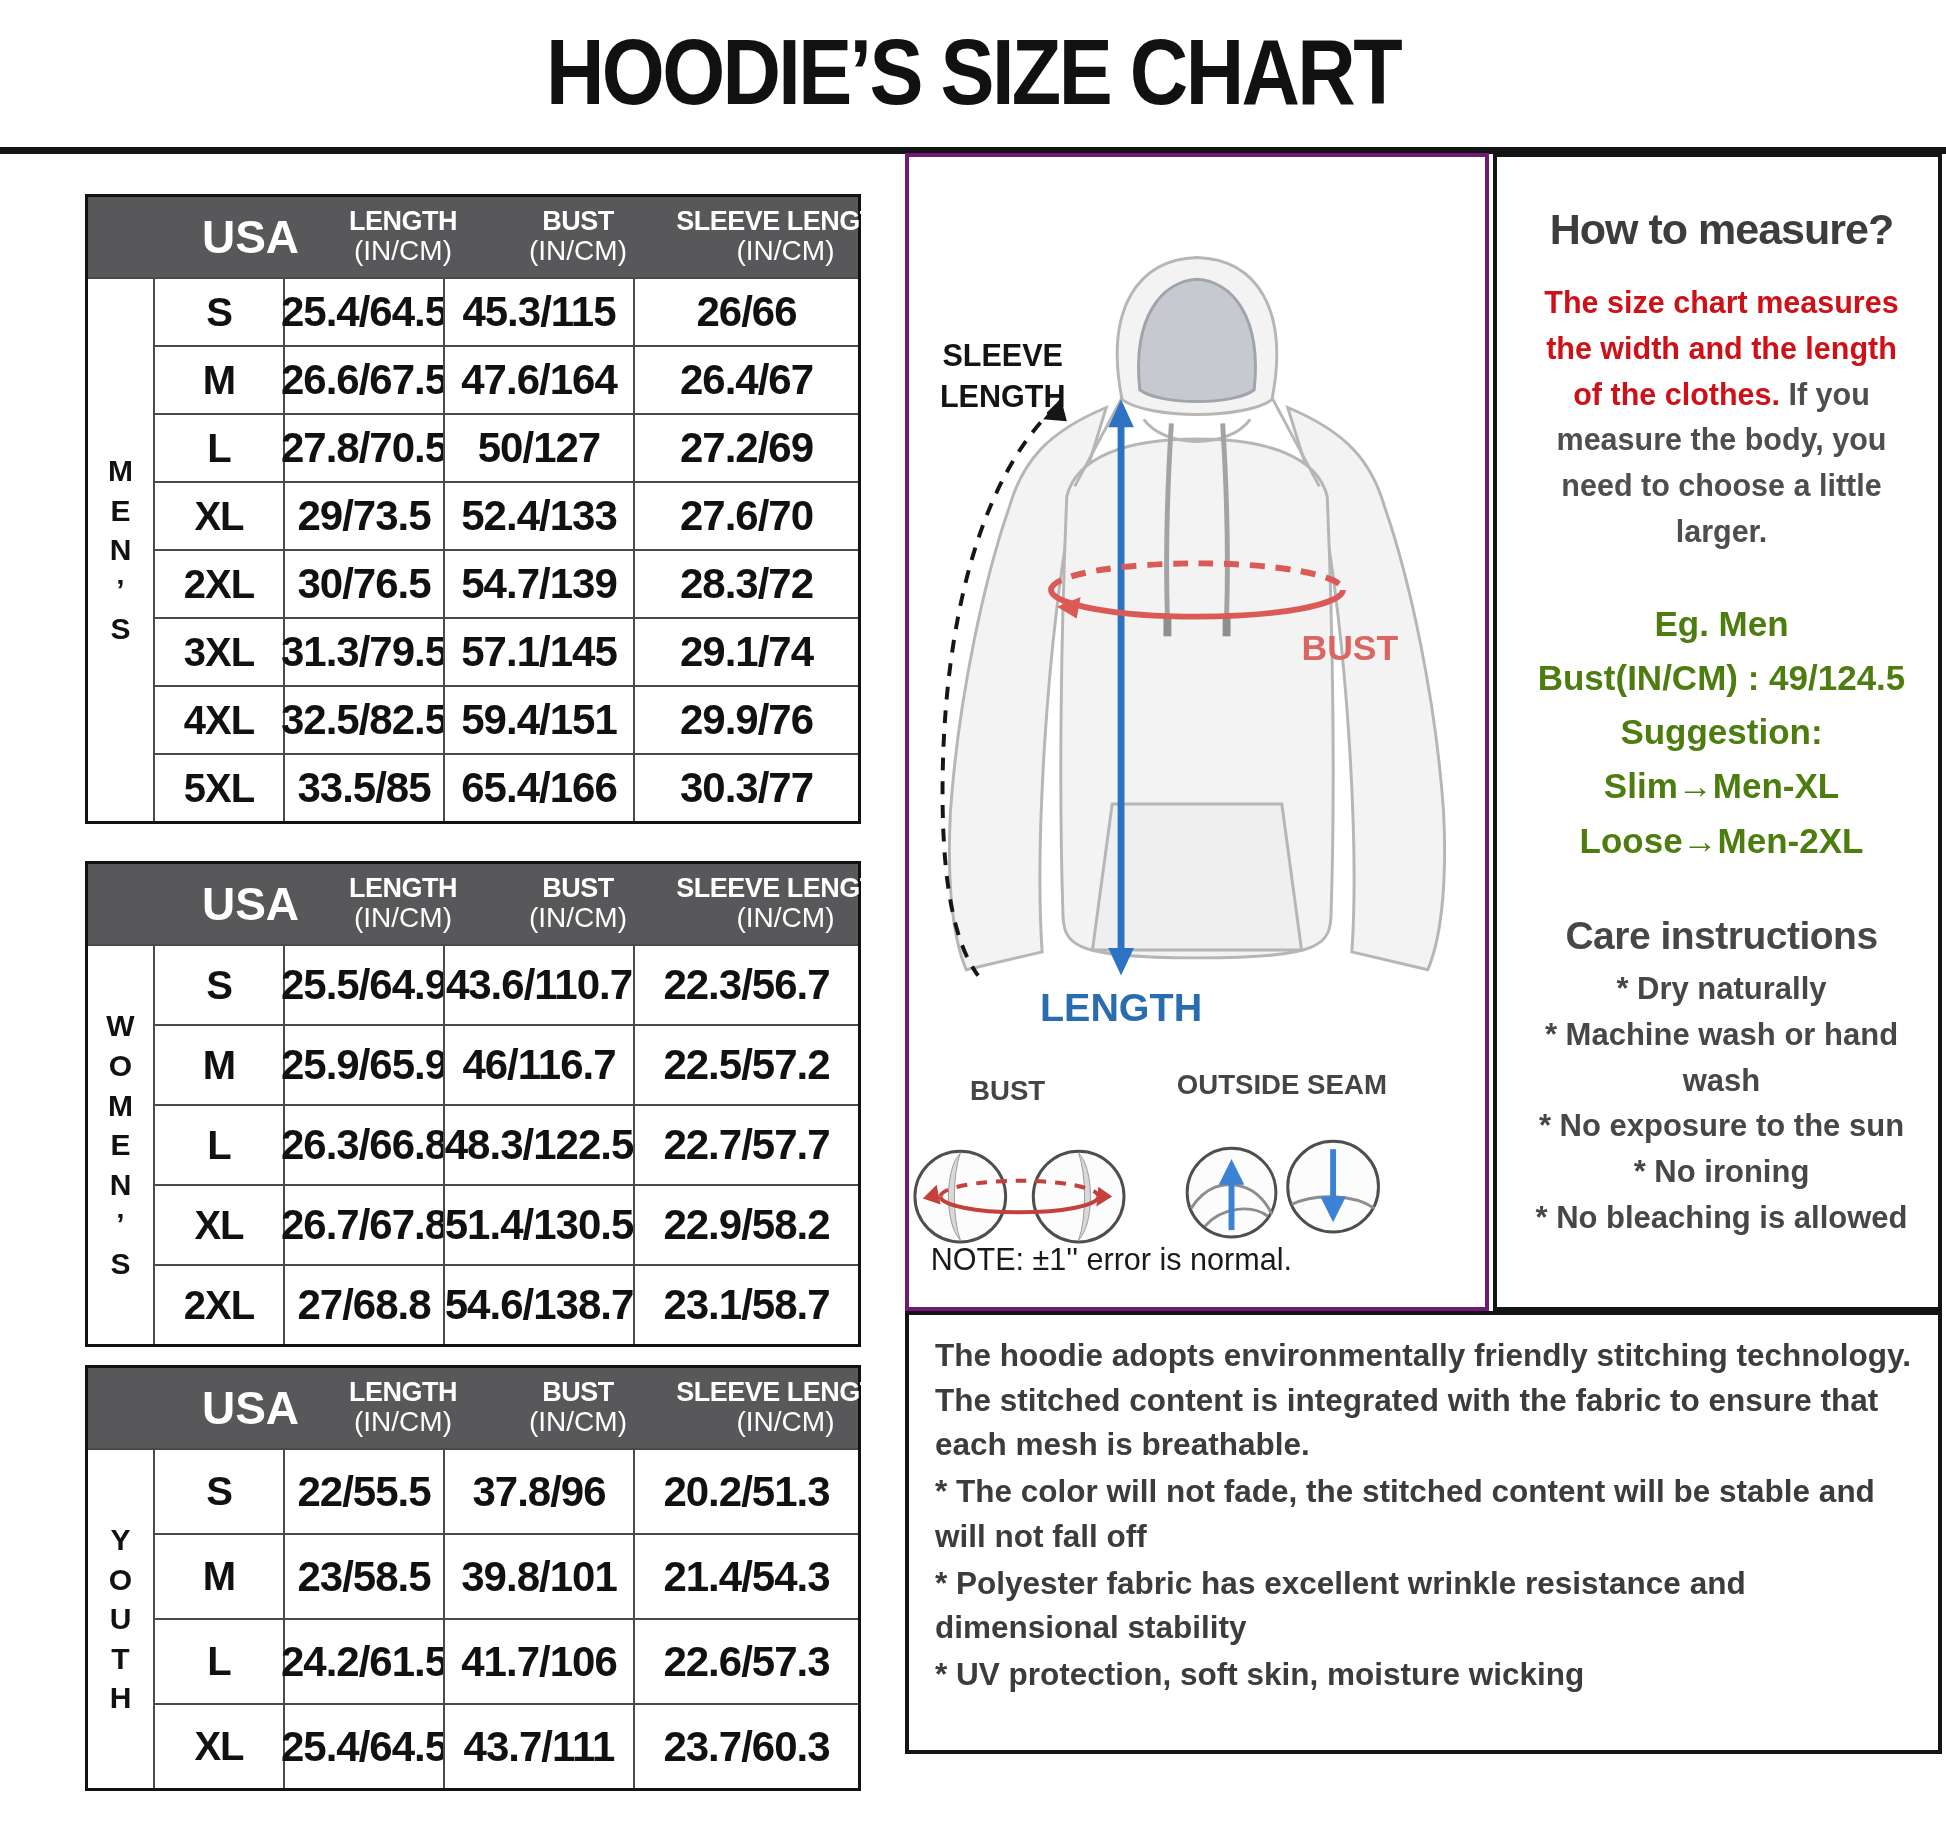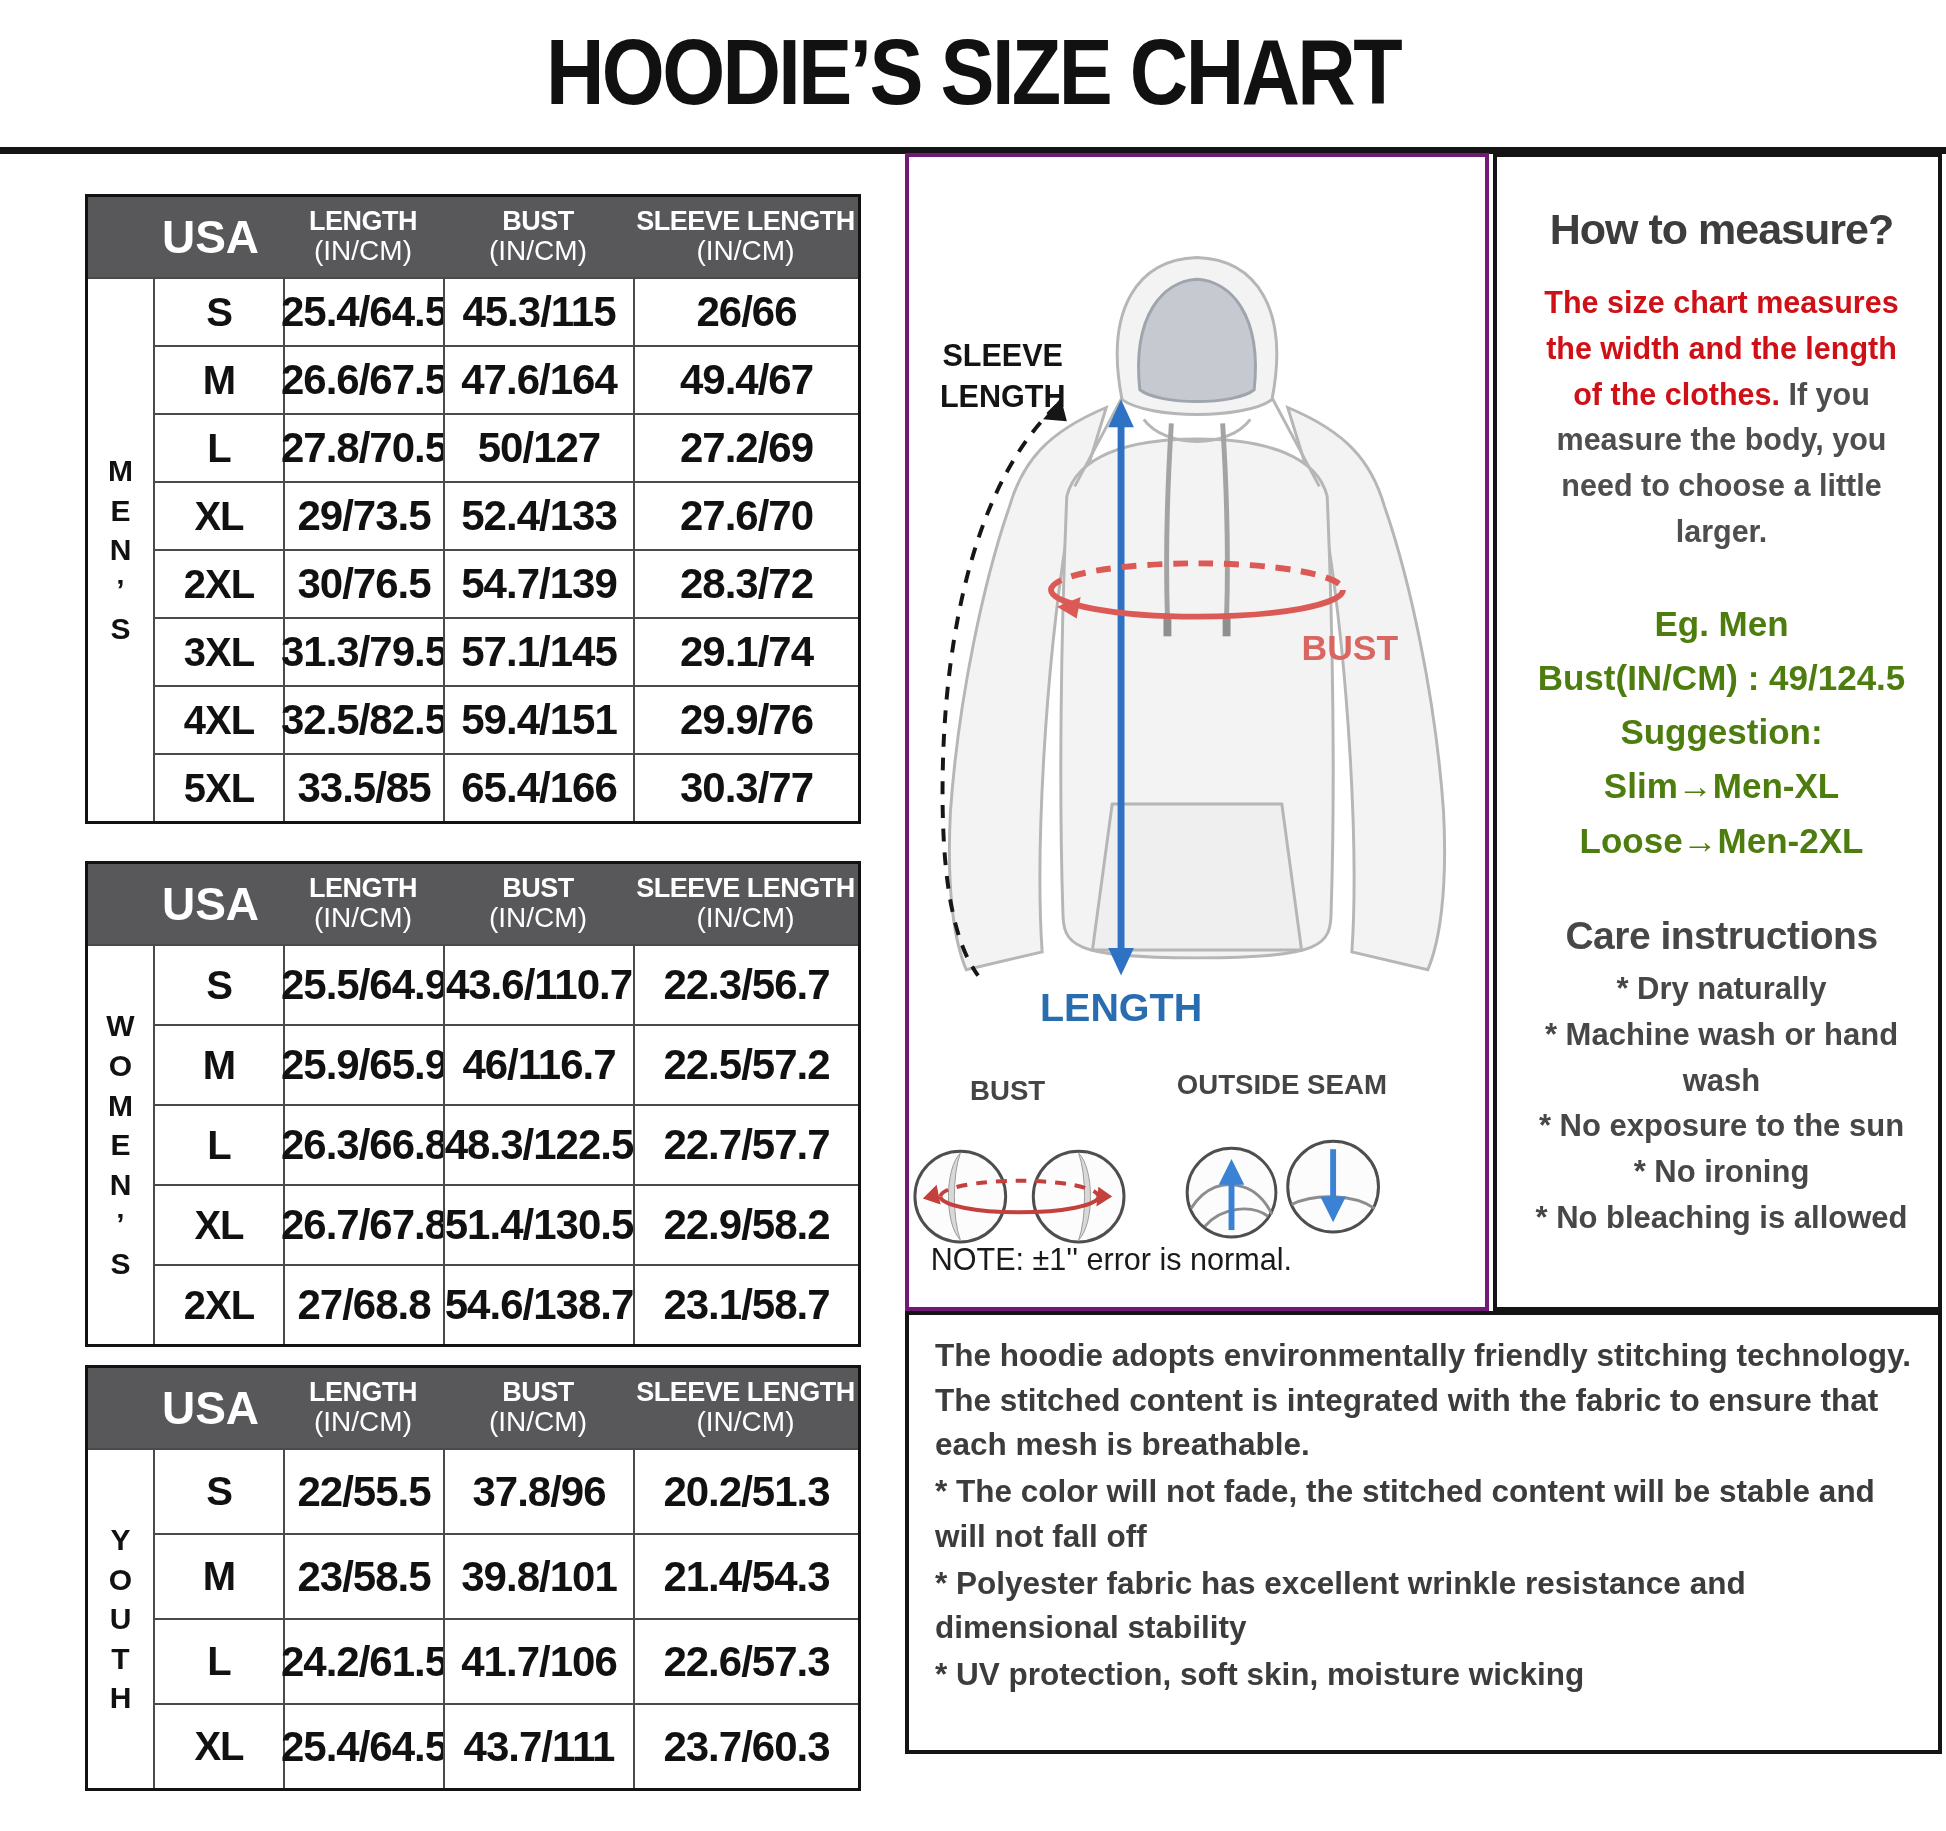--- a/index.html
+++ b/index.html
@@ -10,21 +10,21 @@
   
   .title { position:absolute; top:20px; left:0; width:100%; text-align:center;
            font-size:92px; font-weight:bold; color:#111; letter-spacing:-3px;
            transform:scaleX(.88); }
   .rule { position:absolute; top:147px; left:0; width:1946px; height:7px; background:#141414; }
 
   
   .size-table { position:absolute; left:85px; width:776px; border:3px solid #121212;
                 background:#fff; display:flex; flex-direction:column; }
   .thead { display:grid; grid-template-columns:195px 160px 190px 225px; height:80px;
-           background:#58585a; color:#fff; align-items:center; flex:0 0 80px; }
+           background:#58585a; color:#fff; align-items:center; flex:0 0 80px;padding-left:40px; }
   .h-usa { font-size:46px; font-weight:bold; text-align:center; padding-left:50px; }
   .h-col { text-align:center; line-height:1.08; }
   .h-l1 { font-size:27px; font-weight:bold; letter-spacing:-0.5px; }
   .h-l2 { font-size:28px; }
   .tbody { flex:1; display:grid; grid-template-columns:65px 130px 160px 190px 225px; }
   .group-cell { display:flex; flex-direction:column; justify-content:center; align-items:center;
                 border-top:2px solid #4a4a4a; }
   .g-letter { font-size:30px; font-weight:bold; line-height:1.32; color:#111; }
   .cell { display:flex; align-items:center; justify-content:center;
           border-left:2px solid #4a4a4a; border-top:2px solid #4a4a4a;
@@ -82,21 +82,21 @@
           <div class="g-letter">’</div>
           <div class="g-letter">S</div>
         </div>
         <div class="cell size">S</div>
         <div class="cell val">25.4/64.5</div>
         <div class="cell val">45.3/115</div>
         <div class="cell val">26/66</div>
         <div class="cell size">M</div>
         <div class="cell val">26.6/67.5</div>
         <div class="cell val">47.6/164</div>
-        <div class="cell val">49.4/67</div>
+        <div class="cell val">26.4/67</div>
         <div class="cell size">L</div>
         <div class="cell val">27.8/70.5</div>
         <div class="cell val">50/127</div>
         <div class="cell val">27.2/69</div>
         <div class="cell size">XL</div>
         <div class="cell val">29/73.5</div>
         <div class="cell val">52.4/133</div>
         <div class="cell val">27.6/70</div>
         <div class="cell size">2XL</div>
         <div class="cell val">30/76.5</div>

